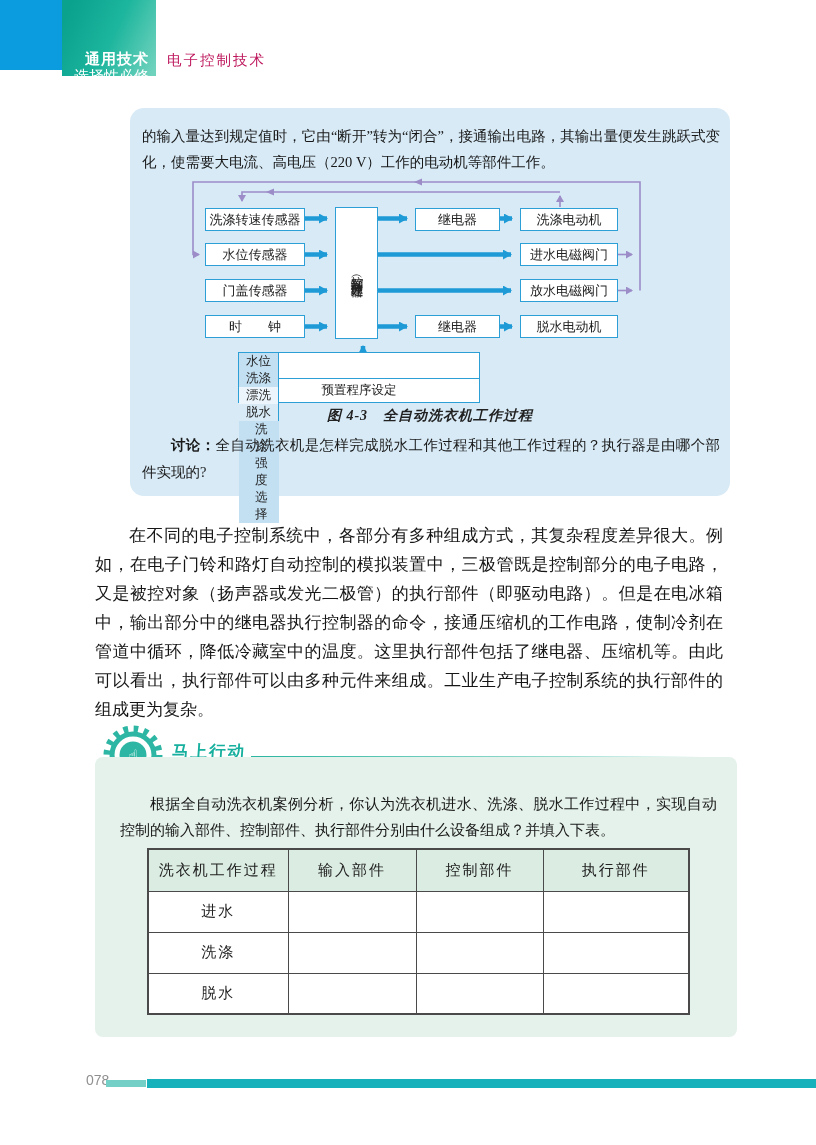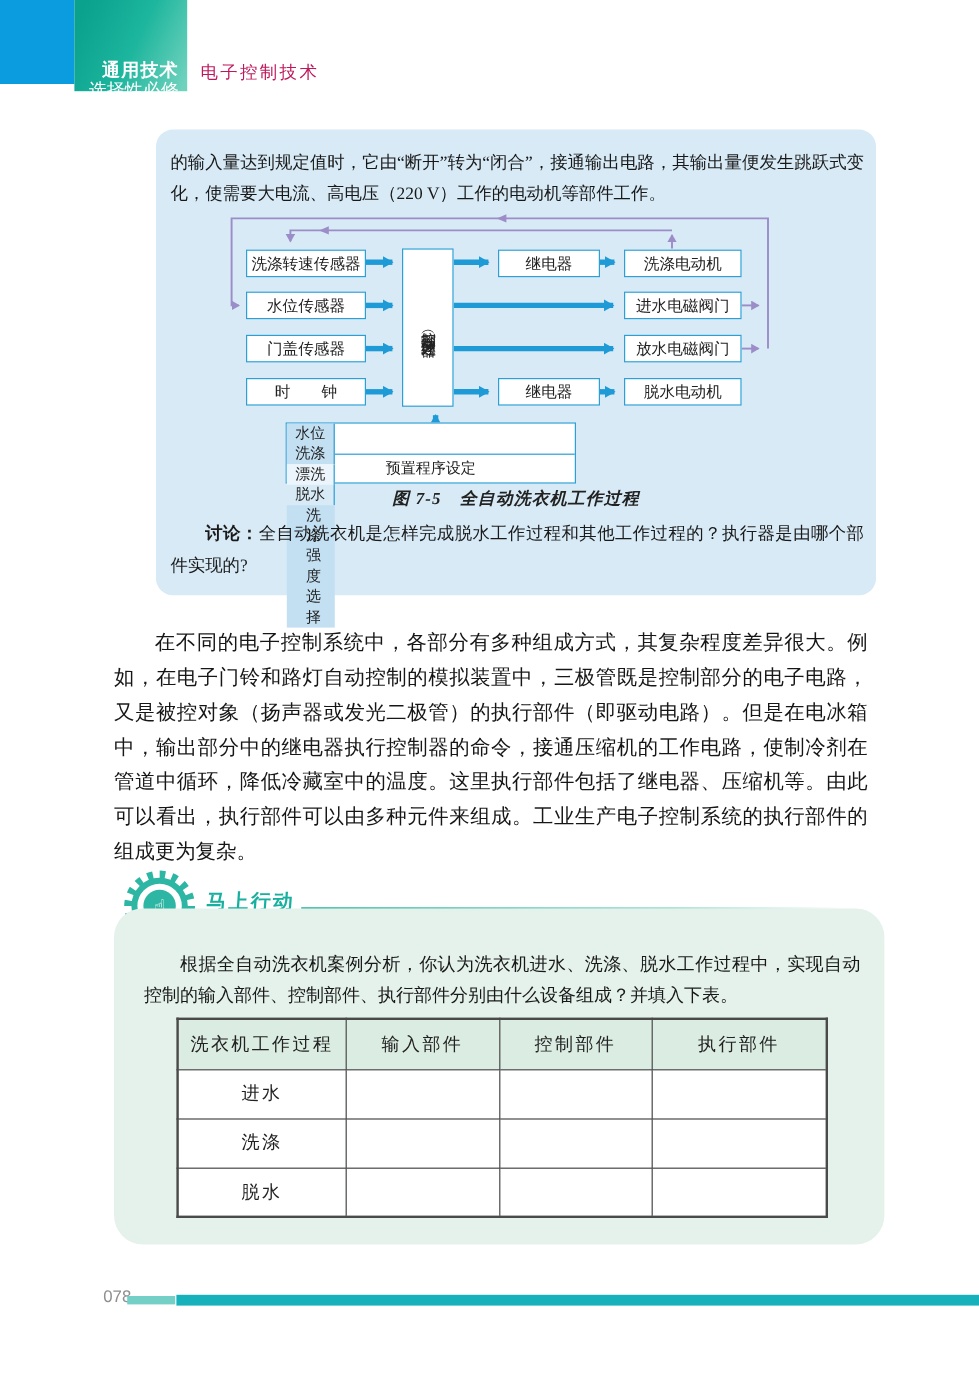--- a/index.html
+++ b/index.html
@@ -85,21 +85,21 @@
     position:absolute; left:172px; top:741px;
     font-size:16.5px; font-weight:900; color:#17b09e; letter-spacing:2px;
     font-family:"Liberation Sans","DejaVu Sans",sans-serif; transform:skewX(-4deg);
   }
   .activity-rule {
     position:absolute; left:251px; top:756px; width:452px; height:2.5px;
     background:linear-gradient(to right,#2ab5a0,#9eded2 70%,rgba(255,255,255,0));
   }
   .activity-panel {
     position:absolute; left:95px; top:757px; width:642px; height:280px;
-    background:#e5f2eb; border-radius:24px;
+    background:#e5f2eb; border-radius:8px;
   }
   .activity-intro {
     position:absolute; left:25px; top:34px; width:597px;
     font-size:15px; line-height:26px; text-align:justify; text-indent:2em; color:#181818;
   }
   .components-table {
     position:absolute; left:52px; top:91px; width:541px;
     border-collapse:collapse; table-layout:fixed;
     border:2px solid #4a4a4a; font-size:15px; color:#222;
   }
@@ -182,21 +182,21 @@
     <div class="preset-row1">
       <div class="preset-cell shaded">水位</div>
       <div class="preset-cell shaded">洗涤</div>
       <div class="preset-cell lighter">漂洗</div>
       <div class="preset-cell">脱水</div>
       <div class="preset-cell shaded last">洗涤强度选择</div>
     </div>
     <div class="preset-row2">预置程序设定</div>
   </div>
 
-  <div class="figure-caption">图 7-5　全自动洗衣机工作过程</div>
+  <div class="figure-caption">图 4-3　全自动洗衣机工作过程</div>
 
   <p class="discussion"><b>讨论：</b><span>全自动洗衣机是怎样完成脱水工作过程和其他工作过程的？执行器是由哪个部件实现的?</span></p>
 </div>
 
 <p class="body-para">在不同的电子控制系统中，各部分有多种组成方式，其复杂程度差异很大。例如，在电子门铃和路灯自动控制的模拟装置中，三极管既是控制部分的电子电路，又是被控对象（扬声器或发光二极管）的执行部件（即驱动电路）。但是在电冰箱中，输出部分中的继电器执行控制器的命令，接通压缩机的工作电路，使制冷剂在管道中循环，降低冷藏室中的温度。这里执行部件包括了继电器、压缩机等。由此可以看出，执行部件可以由多种元件来组成。工业生产电子控制系统的执行部件的组成更为复杂。</p>
 
 <svg class="gear-svg" viewBox="0 0 66 68">
   <circle cx="31" cy="31" r="26" fill="none" stroke="#2cb6a3" stroke-width="7" stroke-dasharray="4.6 5.6"></circle>
   <circle cx="31" cy="31" r="21" fill="#ffffff" stroke="#2cb6a3" stroke-width="5"></circle>
   <circle cx="31" cy="31" r="13.5" fill="#2cb6a3"></circle>

